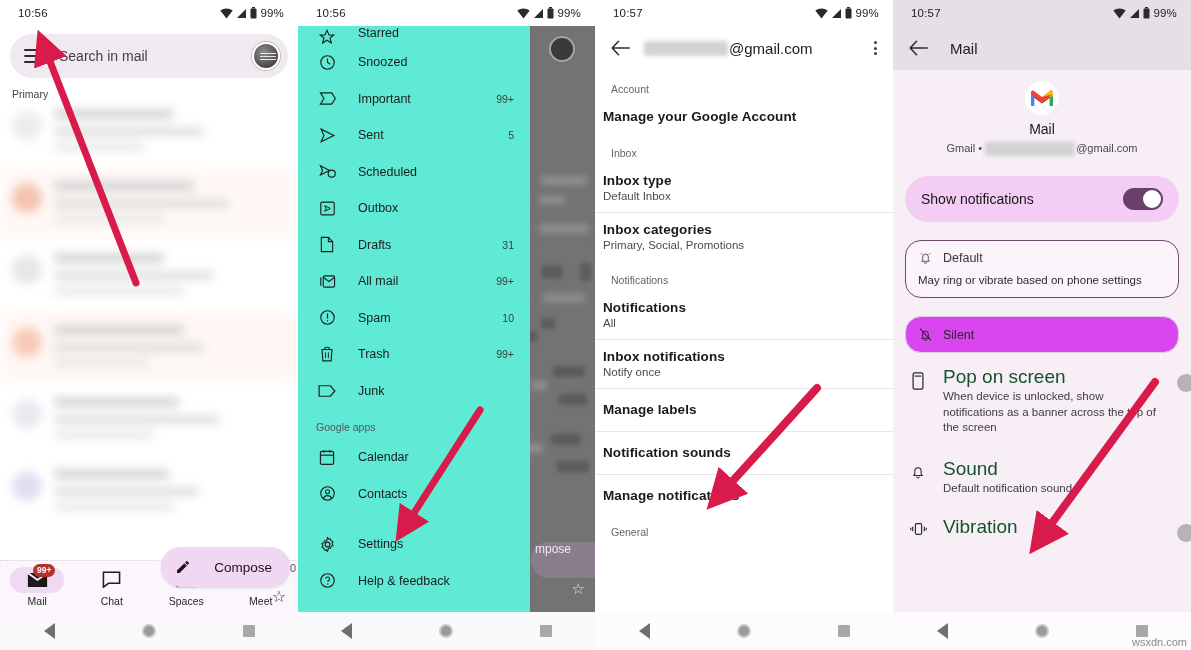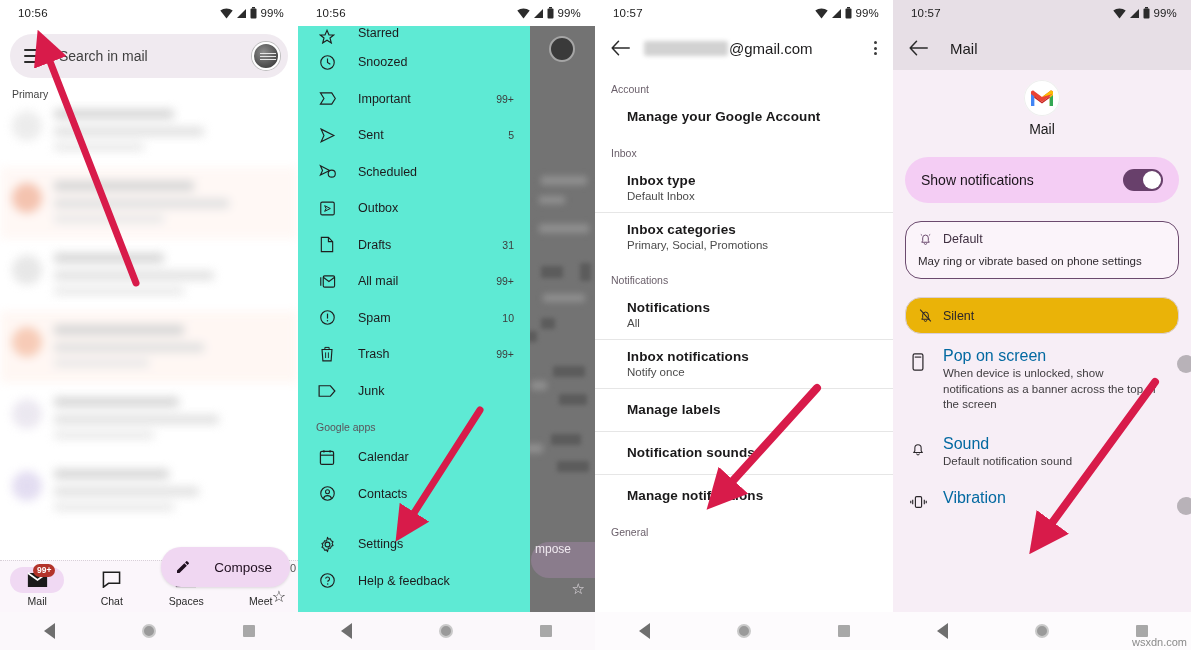--- a/index.html
+++ b/index.html
@@ -113,21 +113,21 @@
   .dr-item.cut { height: 18px; align-items: flex-start; overflow: hidden; }
 
   
   .appbar3 { height: 44px; display: flex; align-items: center; padding: 0 12px 0 16px; gap: 14px; }
   .appbar3 .title { flex: 1; font-size: 15px; color: #1c1b1c; display: flex; align-items: center; }
   .redact { display: inline-block; width: 84px; height: 15px; background: #d2d2d2;
             border-radius: 2px; filter: blur(2.2px); margin-right: 1px; vertical-align: middle; }
   .kebab { display: flex; flex-direction: column; gap: 2.5px; padding: 4px; }
   .kebab i { width: 3px; height: 3px; border-radius: 50%; background: #3b3b3b; display: block; }
   .s3-sec { font-size: 10.5px; color: #6a5f6a; padding: 13px 0 5px 16px; }
-  .s3-row { padding: 9px 16px 10px 32px; }
+  .s3-row { padding: 9px 16px 10px 8px; }
   .s3-row .t { font-size: 13.5px; color: #1a191a; font-weight: bold; letter-spacing: .1px; }
   .s3-row .s { font-size: 11.5px; color: #4b4b4b; margin-top: 2px; }
   .s3-div { height: 1px; background: #e6e6e6; }
 
   
   .p4 { background: #f7eef6; }
   .sb4 { background: #e7dfe6; }
   .appbar4 { height: 44px; background: #e7dfe6; display: flex; align-items: center;
              padding: 0 16px; gap: 22px; }
   .appbar4 .title { font-size: 15px; color: #1b1a1b; }
@@ -144,29 +144,29 @@
   .toggle-card .lbl { font-size: 14px; color: #1a141a; }
   .switch { width: 40px; height: 22px; border-radius: 12px; background: #68406b; position: relative; }
   .switch .knob { position: absolute; right: 2px; top: 2px; width: 18px; height: 18px;
                   border-radius: 50%; background: #fff; }
   .switch.off { background: #4c474c; }
   .switch.off .knob { left: 2px; right: auto; background: #b8b2b8; }
   .choice {
     margin: 18px 12px 0; border: 1.4px solid #6b4a6e; border-radius: 16px; padding: 9px 12px 11px;
     background: #fbf4fa;
   }
-  .choice.plain { border-color: #d9cfd8; background: #eab308; padding: 10px 12px; }
+  .choice.plain { border-color: #d9cfd8; background: #d946ef; padding: 10px 12px; }
   .ch-top { display: flex; align-items: center; gap: 10px; }
   .ch-top .lbl { font-size: 12.5px; color: #3f2f41; }
   .ch-desc { font-size: 11.5px; color: #2f2a2f; margin-top: 9px; }
   .ch-plain-lbl { font-size: 12.5px; color: #2b262b; }
   .row4 { display: flex; align-items: flex-start; padding: 13px 16px 4px 14px; gap: 14px; }
   .row4 .ic { width: 22px; flex: 0 0 22px; display: flex; justify-content: center; padding-top: 6px; }
   .row4 .txt { flex: 1; }
-  .row4 .t { font-size: 16px; color: #0369a1; }
+  .row4 .t { font-size: 19px; color: #14532d; }
   .row4 .s { font-size: 11.5px; color: #3f3c3f; margin-top: 1px; line-height: 1.35; }
   .row4 .sw { padding-top: 6px; }
 
   .arrow-layer { position: absolute; inset: 0; pointer-events: none; z-index: 20; }
   .wm { position: absolute; right: 4px; bottom: 2px; font-size: 11px; color: #8a8a8a; z-index: 30; }
 </style>
 </head>
 <body>
 
 <div class="screens">
@@ -646,20 +646,23 @@
           <path d="M20.8 18H24V7.2l-3.2 2.5z" fill="#34a853"></path>
           <path d="M2 5.2l3.2 2.4V18H2z" fill="#4285f4"></path>
           <path d="M2 4.3c0-1.5 1.7-2.3 2.9-1.4L13 9l8.1-6.1c1.2-.9 2.9-.1 2.9 1.4v1.6L13 14 2 5.9z" fill="#ea4335"></path>
           <path d="M24 4.3v1.6L13 14 5.2 8.1V18H2V4.3z" fill="none"></path>
           <path d="M13 9l8.1-6.1c1.2-.9 2.9-.1 2.9 1.4v1.6L20.8 8.3V18H24V5.9" fill="#fbbc04"></path>
           <path d="M20.8 9.7V18H24V7.2z" fill="#34a853"></path>
           <path d="M5.2 9.7L13 15.4l7.8-5.7V8.3L13 14 5.2 8.1z" fill="#c5221f"></path>
         </svg>
       </div>
       <div class="app-name">Mail</div>
+      <div class="app-sub">
+        <span>Gmail • </span><span class="redact" style="width:90px;height:14px"></span><span>@gmail.com</span>
+      </div>
     </div>
 
     <div class="toggle-card">
       <span class="lbl">Show notifications</span>
       <span class="switch">
           <span class="knob"></span>
         </span>
     </div>
 
     <div class="choice">

